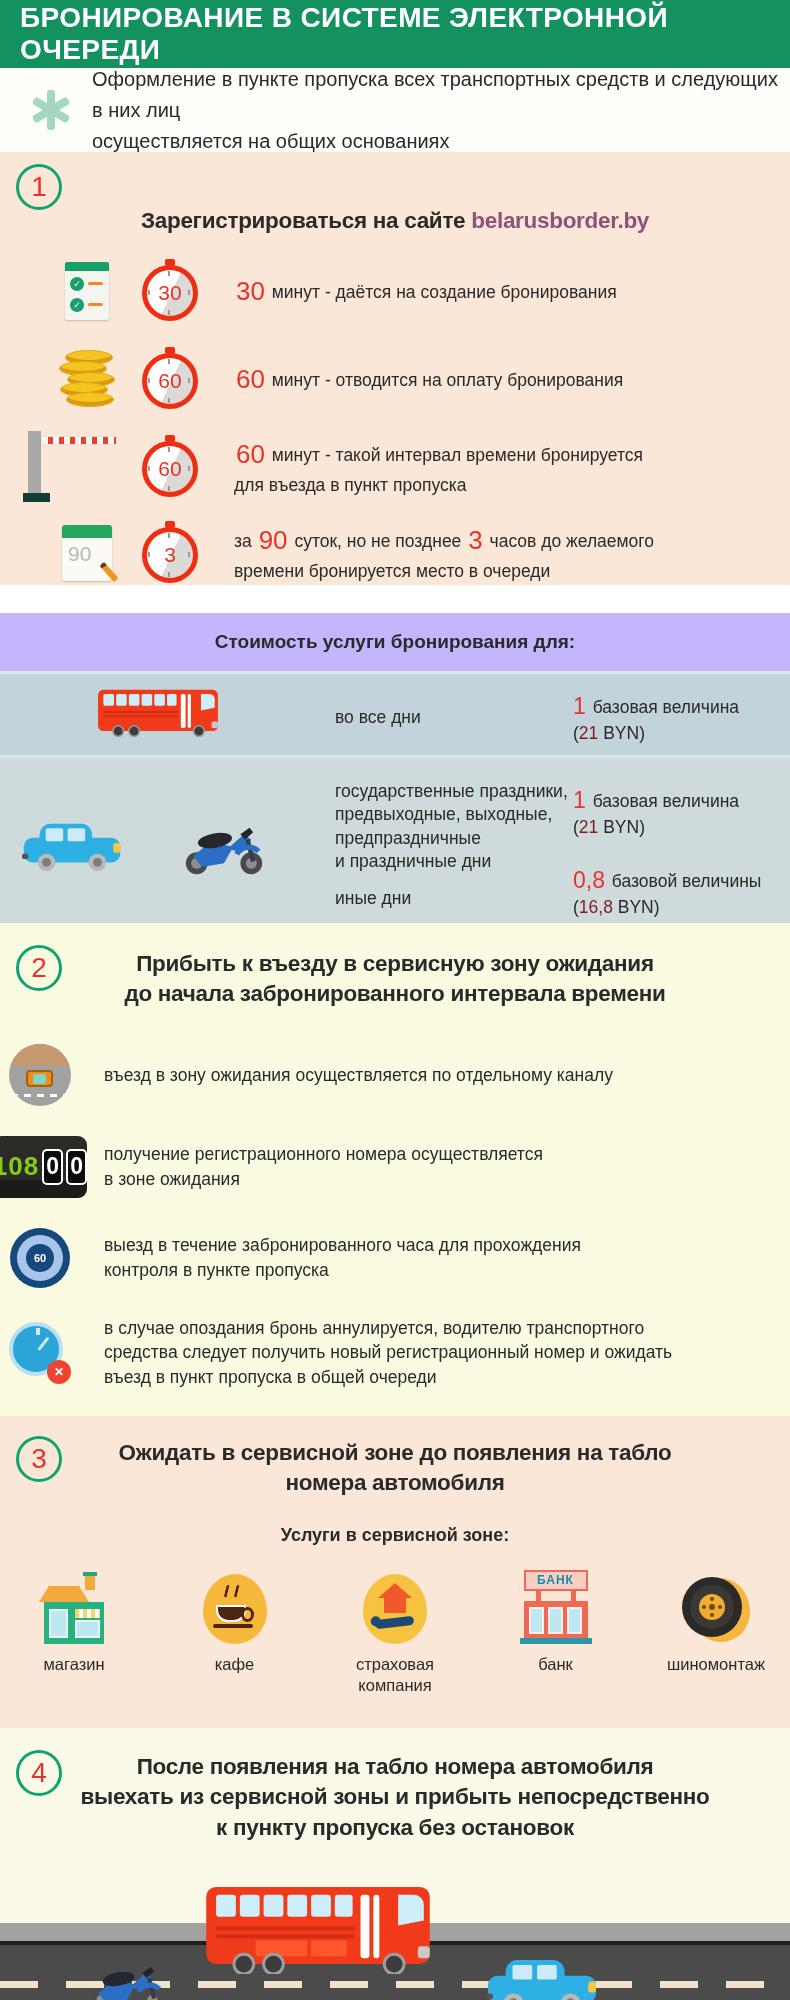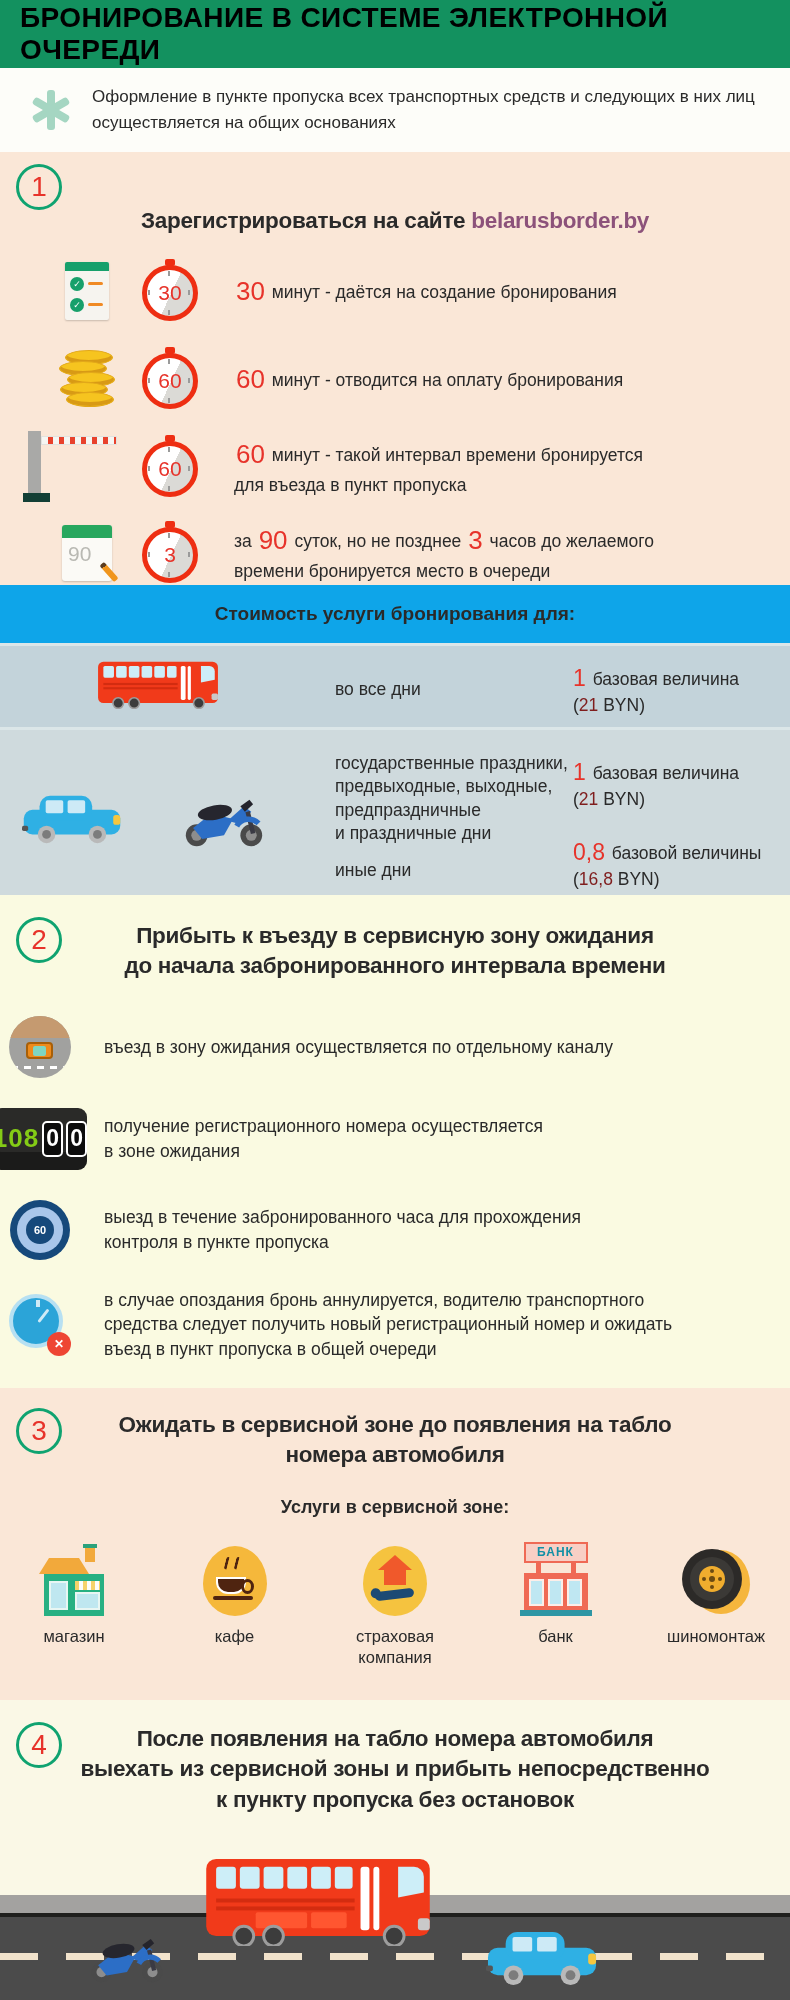--- a/index.html
+++ b/index.html
@@ -1,29 +1,29 @@
 <!DOCTYPE html>
 <html><head>
 <meta charset="utf-8">
 <style>
   * { margin:0; padding:0; box-sizing:border-box; }
   body { font-family:"Liberation Sans", sans-serif; color:#2a2a2a; background:#fff; }
   .page { position:relative; width:790px; height:2000px; overflow:hidden; background:#fff; }
 
   
   .hdr { height:68px; background:#13915f; display:flex; align-items:center; }
-  .hdr-title { color:#000000; font-size:28px; font-weight:bold; padding-left:20px; letter-spacing:.4px; }
+  .hdr-title { color:#ffffff; font-size:28px; font-weight:bold; padding-left:20px; letter-spacing:.4px; }
 
   
   .note { height:84px; background:#fdfdf9; display:flex; align-items:center; }
   .asterisk { position:relative; width:40px; height:44px; margin:0 22px 0 30px; flex:none; }
   .asterisk i { position:absolute; left:17px; top:2px; width:8px; height:40px; background:#a5d6c2; border-radius:3px; display:block; }
   .asterisk i:nth-child(2){ transform:rotate(60deg); }
   .asterisk i:nth-child(3){ transform:rotate(-60deg); }
-  .note-text { font-size:17px; line-height:1.55; white-space:pre-line; }
+  .note-text { font-size:20px; line-height:1.55; white-space:pre-line; }
 
   
   .sec { position:relative; overflow:hidden; }
   .stepnum { position:absolute; left:16px; top:12px; width:46px; height:46px; border:3px solid #0fa370; border-radius:50%; color:#e7332a; font-size:28px; display:flex; align-items:center; justify-content:center; }
   .steptitle { font-weight:bold; font-size:22.5px; text-align:center; letter-spacing:-.3px; white-space:pre-line; line-height:1.35; padding:0 60px; }
   .ml { white-space:pre-line; }
   .t { font-size:17.5px; line-height:1.4; }
   .rv { color:#e7332a; font-size:26px; vertical-align:-2px; padding:0 2px; }
 
   
@@ -59,21 +59,21 @@
   .b-post { position:absolute; left:0; top:0; width:13px; height:64px; background:#a9a9a7; }
   .b-base { position:absolute; left:-5px; top:62px; width:27px; height:9px; background:#123f35; }
   .b-arm { position:absolute; left:13px; top:5px; width:76px; height:9px; border:1px solid #e2e2de; background:repeating-linear-gradient(90deg,#f6f6f2 0 6px,#e8422c 6px 11px); }
 
   .calendar { position:relative; width:50px; height:56px; background:#fbfaf6; border-radius:3px; box-shadow:0 1px 2px rgba(0,0,0,.2); }
   .cal-head { height:13px; background:#27a75e; border-radius:3px 3px 0 0; }
   .cal-num { position:absolute; left:6px; top:17px; color:#b9b9b3; font-size:21px; }
   .cal-pencil { position:absolute; right:0px; bottom:-2px; width:6px; height:22px; background:linear-gradient(#5b3d20 18%,#f0951d 18%); transform:rotate(-42deg); border-radius:2px; }
 
   
-  .cost-hdr { height:58px; background:#0ea5e9; display:flex; align-items:center; justify-content:center; }
+  .cost-hdr { height:58px; background:#c4b5fd; display:flex; align-items:center; justify-content:center;margin-top:28px; }
   .cost-title { font-weight:bold; font-size:19px; }
   .row-bus { position:relative; height:84px; background:#c3d3da; border-top:3px solid #dbe6e8; }
   .row-veh { position:relative; height:168px; background:#cfdadd; border-top:3px solid #dbe6e8; }
   .cond { position:absolute; left:335px; font-size:17.5px; line-height:1.33; white-space:pre-line; }
   .price { position:absolute; left:573px; font-size:17.5px; line-height:1.3; }
   .pv { color:#e7332a; font-size:23px; vertical-align:-1px; padding-right:2px; }
   .pv2 { color:#7f1d1d; }
 
   
   .sec2 { height:493px; background:#fafae1; padding-top:26px; }

